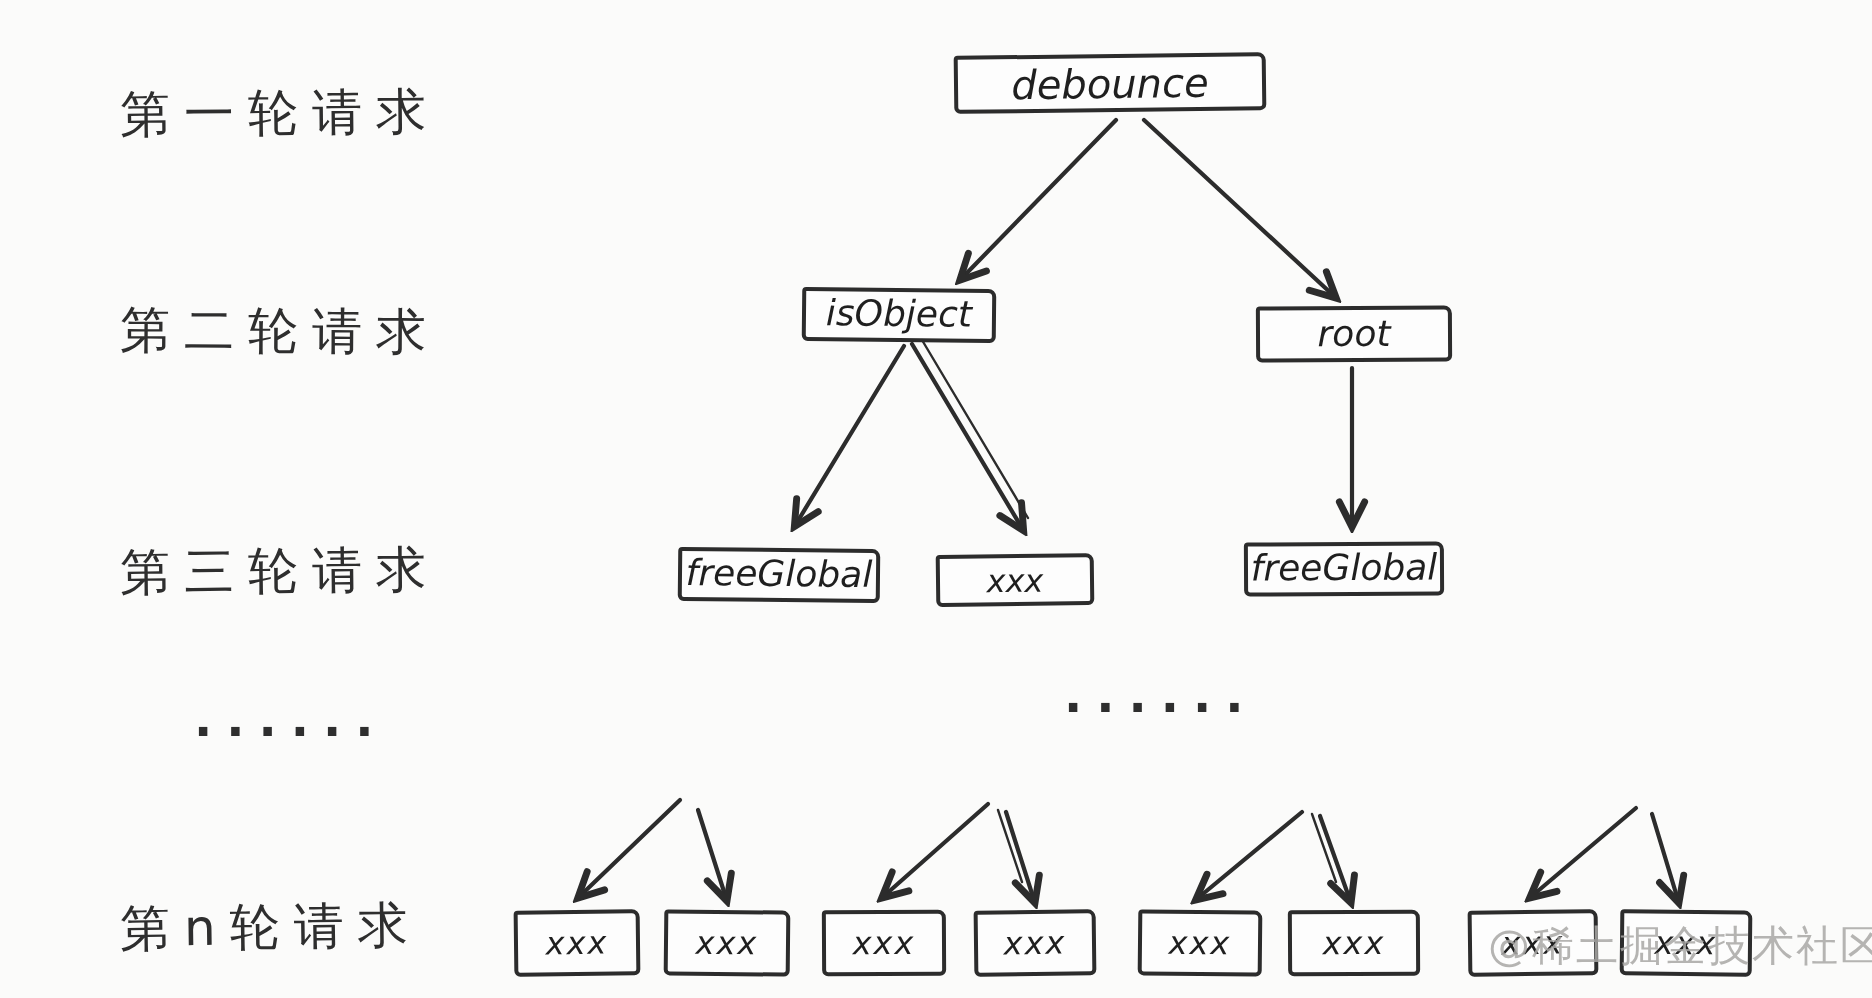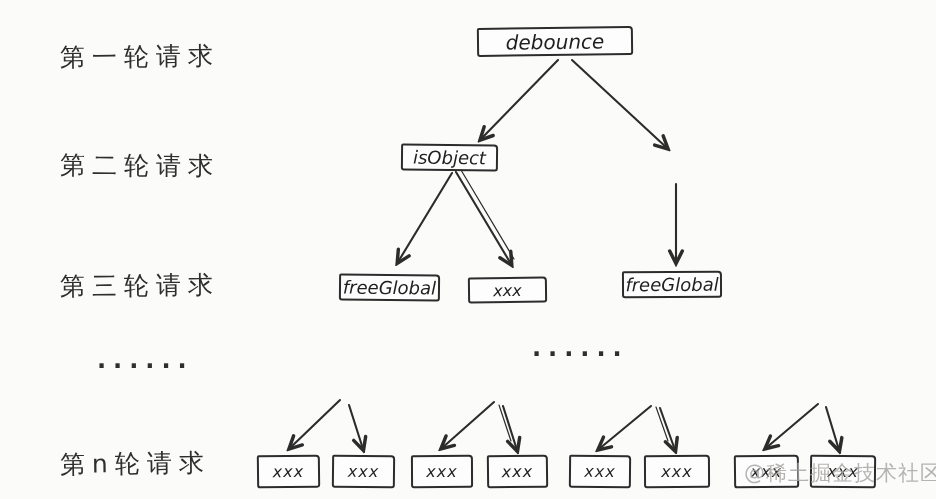--- a/index.html
+++ b/index.html
@@ -140,20 +140,21 @@
       <line x1="660" y1="408" x2="675" y2="450" marker-end="url(#ah)"></line>
       <line x1="656" y1="407" x2="668" y2="441" stroke-width="1.2"></line>
 
       <line x1="818" y1="404" x2="766" y2="448" marker-end="url(#ah)"></line>
       <line x1="826" y1="407" x2="839" y2="450" marker-end="url(#ah)"></line>
     </g>
   </svg>
 
   <div class="node n-debounce tilt-a">debounce</div>
   <div class="node n-isobject tilt-b">isObject</div>
+  <div class="node n-root tilt-c">root</div>
   <div class="node n-freeglobal1 tilt-b">freeGlobal</div>
   <div class="node n-xxx-mid tilt-a">xxx</div>
   <div class="node n-freeglobal2 tilt-c">freeGlobal</div>
 
   <div class="node leaf leaf-1 tilt-a">xxx</div>
   <div class="node leaf leaf-2 tilt-b">xxx</div>
   <div class="node leaf leaf-3 tilt-c">xxx</div>
   <div class="node leaf leaf-4 tilt-a">xxx</div>
   <div class="node leaf leaf-5 tilt-b">xxx</div>
   <div class="node leaf leaf-6 tilt-c">xxx</div>

